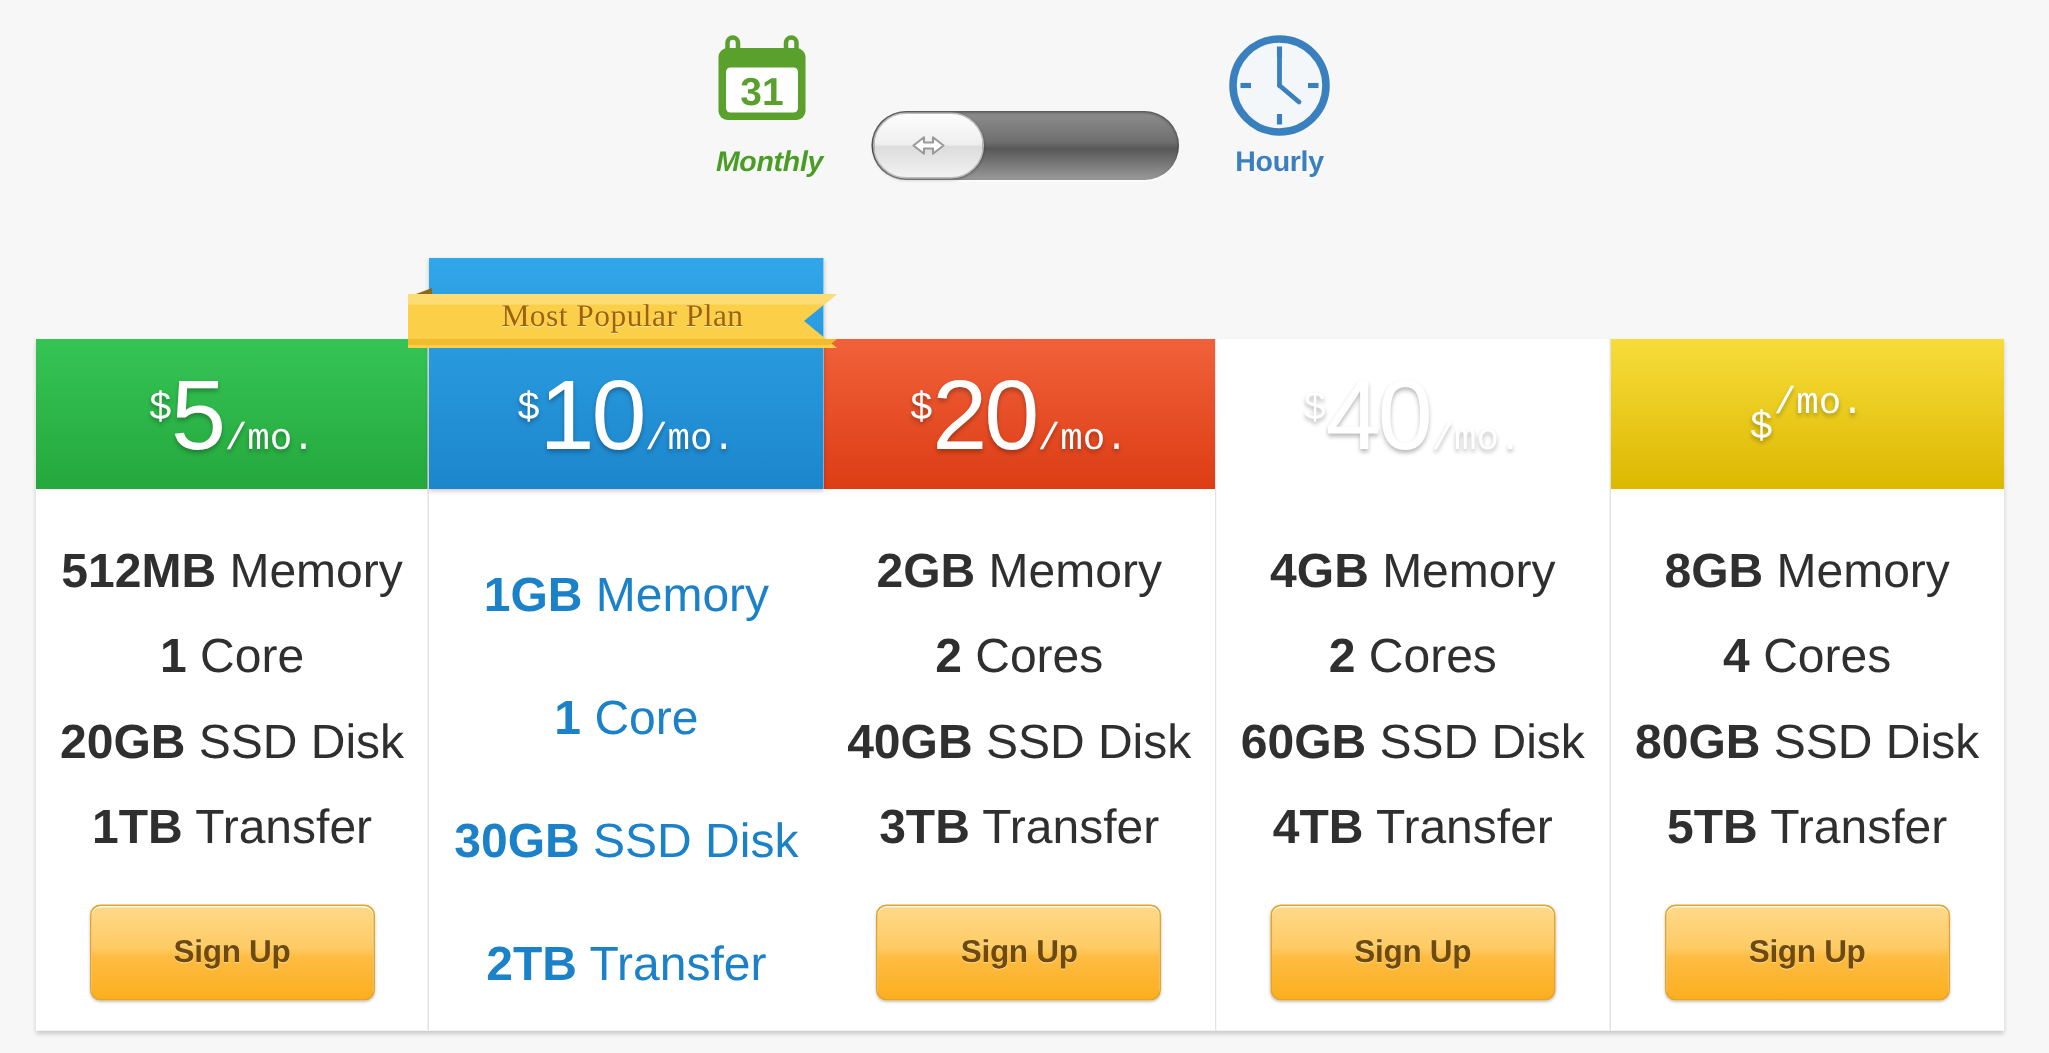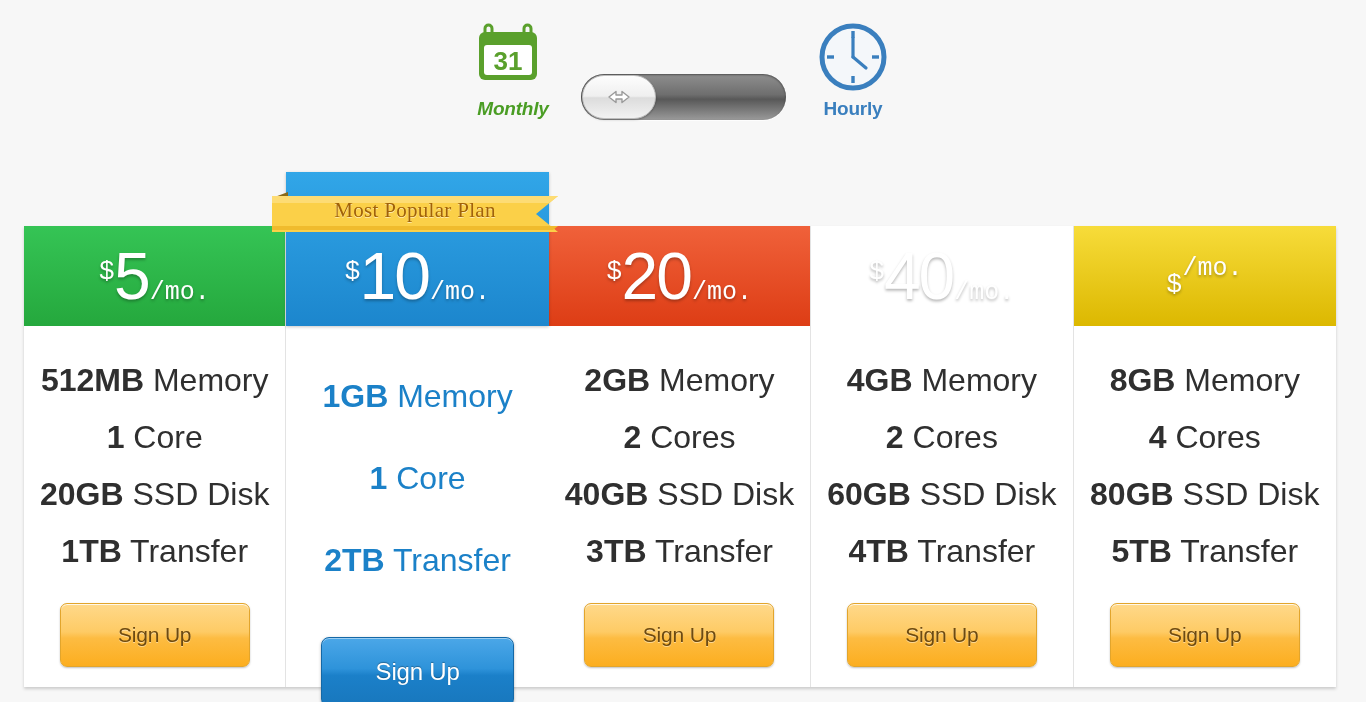--- a/index.html
+++ b/index.html
@@ -175,21 +175,21 @@
   .signup-wrap {
     margin-top: 11px;
     display: flex;
     justify-content: center;
     width: 100%;
   }
   .btn-signup {
     border: 0;
     cursor: pointer;
     font-family: "Liberation Sans", sans-serif;
-    font-weight: normal;
+    font-weight: bold;
     letter-spacing: -0.2px;
   }
   .btn-orange {
     width: 190px;
     height: 64px;
     font-size: 21px;
     color: #6d4a10;
     border-radius: 7px;
     background: linear-gradient(to bottom, #ffd98a 0%, #fecb65 45%, #fdbc42 55%, #fcae1f 100%);
     border: 1px solid #e2a52c;
@@ -315,20 +315,21 @@
     <div class="plan-header" style="background:linear-gradient(to bottom,#31a6e8 0%,#1c86cd 100%);">
       <span class="price">
         <span class="price-currency">$</span>
           <span class="price-amount">10</span>
           <span class="price-period">/mo.</span>
       </span>
     </div>
     <div class="plan-body">
       <div class="feature"><span class="val">1GB</span><span> Memory</span></div>
       <div class="feature"><span class="val">1</span><span> Core</span></div>
+      <div class="feature"><span class="val">30GB</span><span> SSD Disk</span></div>
       <div class="feature"><span class="val">2TB</span><span> Transfer</span></div>
       <div class="signup-wrap">
         <button class="btn-signup btn-blue">Sign Up</button>
       </div>
     </div>
   </div>
 
   <div class="plan">
     <div class="plan-header" style="background:linear-gradient(to bottom,#f0613a 0%,#dd3d15 100%);">
       <span class="price">

